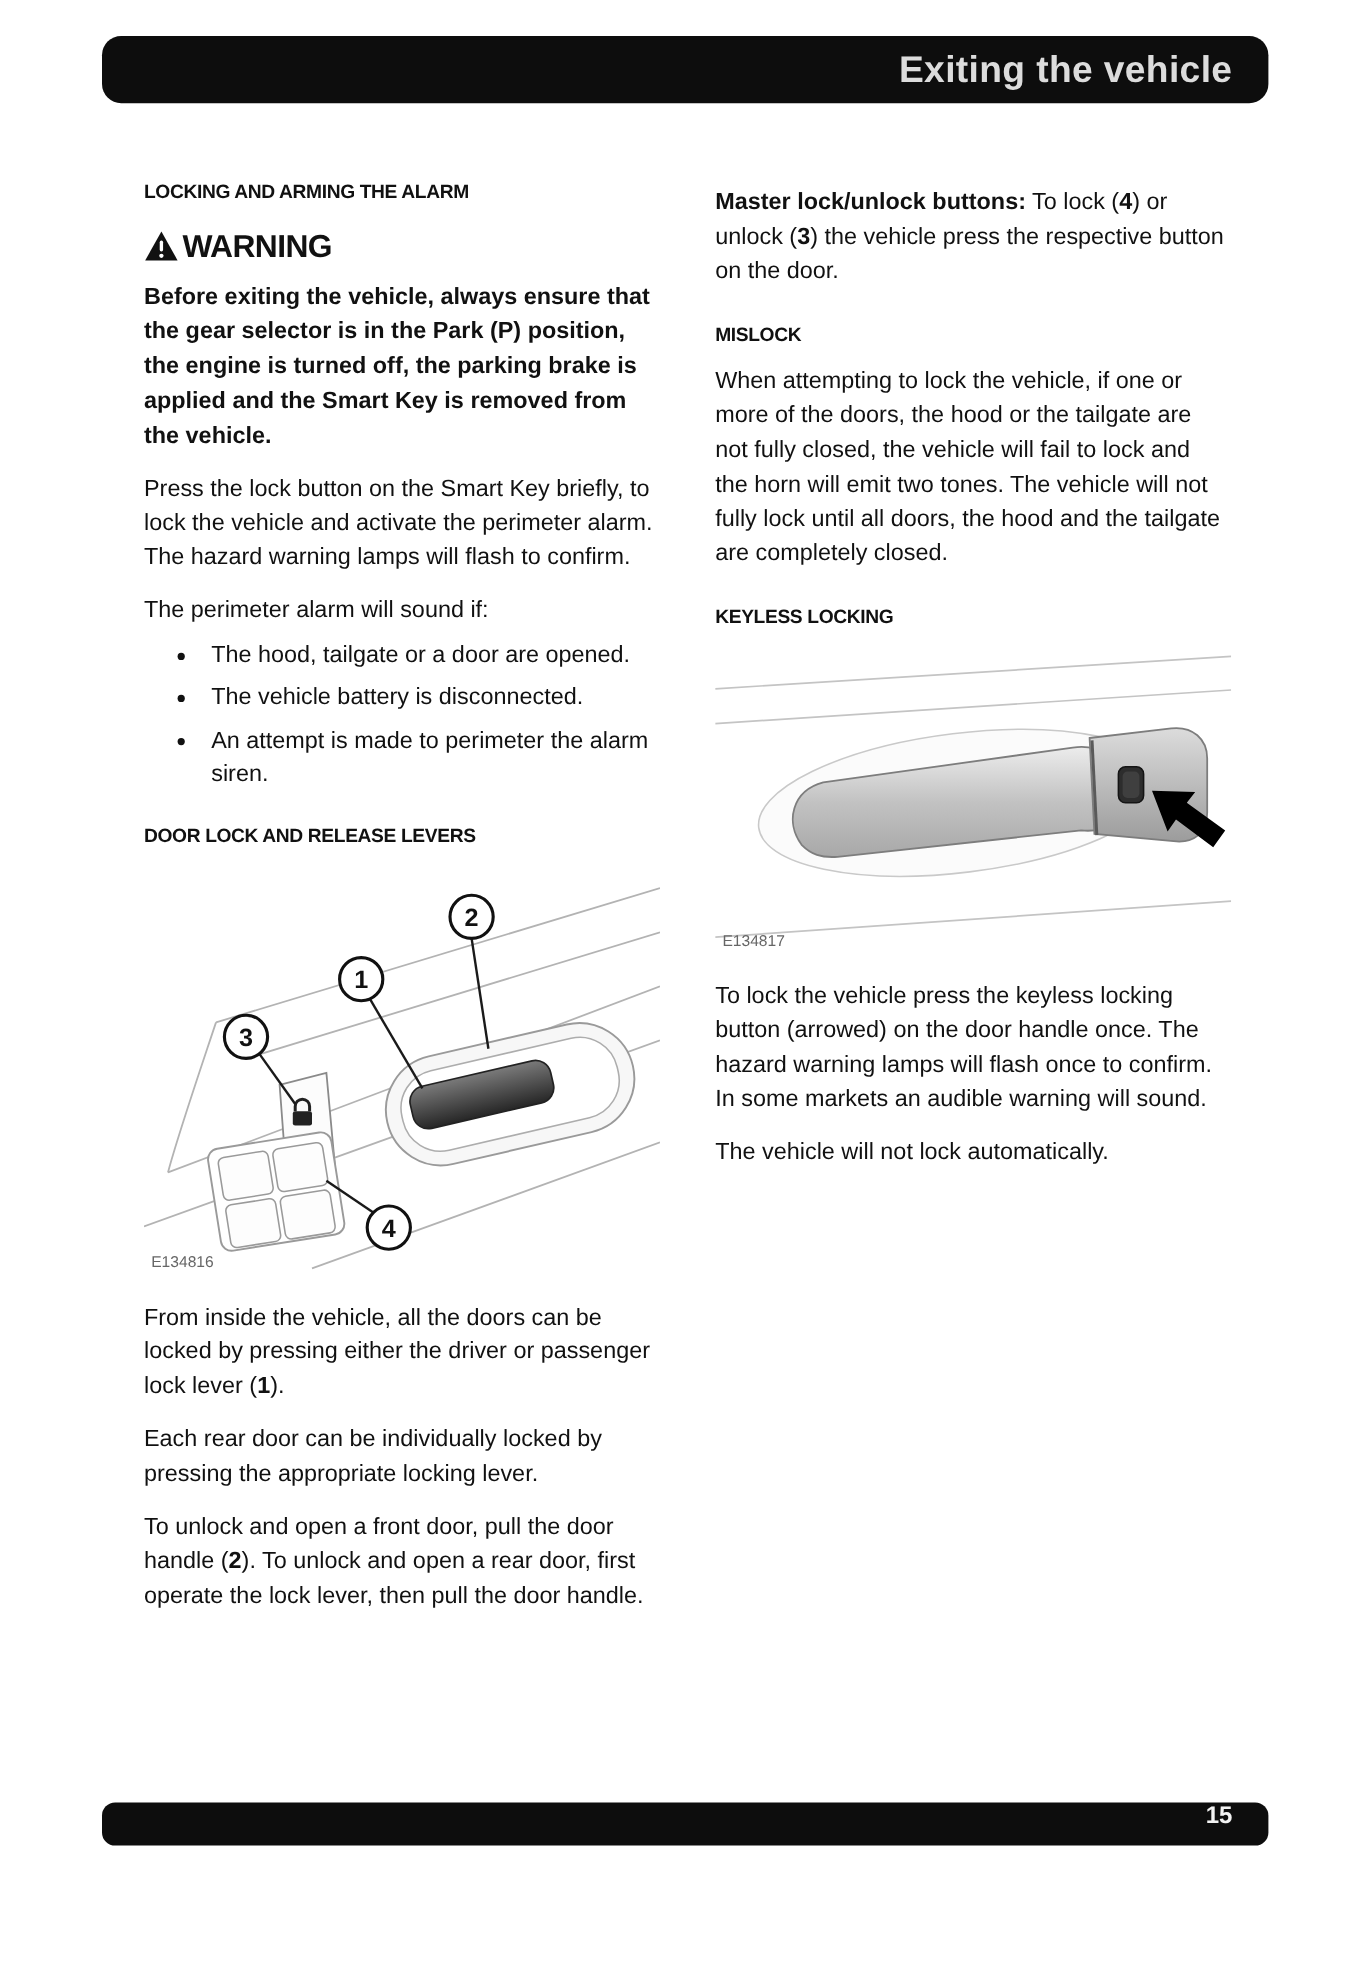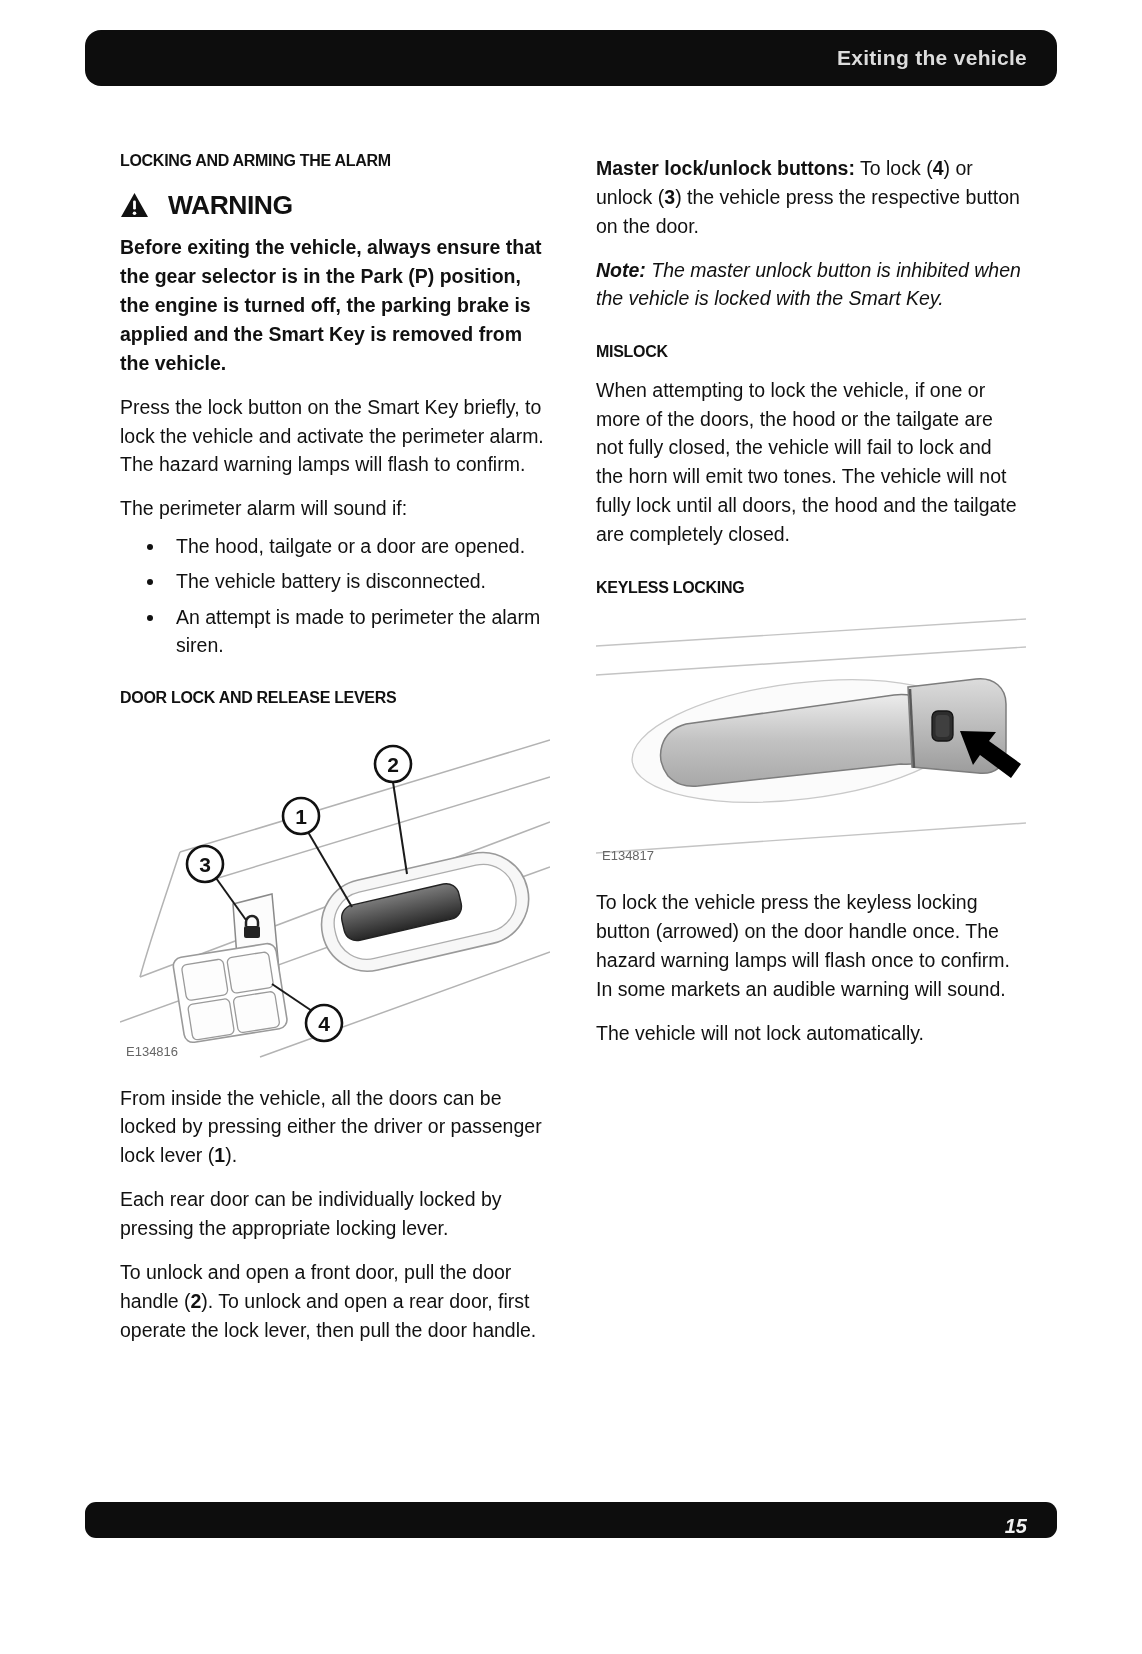--- a/index.html
+++ b/index.html
@@ -19,21 +19,21 @@
     height: 56px;
     background: var(--bar, #0d0d0d);
     border-radius: 16px;
     display: flex;
     align-items: center;
     justify-content: flex-end;
     padding-right: 30px;
   }
   .topbar-title {
     color: var(--bar_text, #dcdcdc);
-    font-size: 21px;
+    font-size: 31px;
     font-weight: bold;
     letter-spacing: 0.3px;
   }
   .content {
     position: absolute;
     top: 148px;
     left: 120px;
     right: 120px;
     display: flex;
     gap: 50px;
@@ -73,39 +73,38 @@
   .callout-num {
     font: bold 21px "Liberation Sans", sans-serif;
     fill: #111;
     text-anchor: middle;
   }
   .leader { stroke: #1a1a1a; stroke-width: 2px; }
   .artline { stroke: #b3b3b3; stroke-width: 1.5px; fill: none; }
   .warning-head {
     display: flex;
     align-items: center;
-    gap: 19px;
+    gap: 3px;
     margin: 20px 0 12px 0;
   }
   .warning-word {
     font-size: 26.5px;
     font-weight: bold;
     letter-spacing: -0.5px;
   }
   .bottombar {
     position: absolute;
     left: 85px; right: 85px; bottom: 116px;
     height: 36px;
     background: var(--bar, #0d0d0d);
     border-radius: 11px;
     display: flex;
-    align-items: flex-end;
+    align-items: flex-start;
     justify-content: flex-end;
     padding-right: 30px;
-    font-style: italic;
   }
   .page-num {
     color: #f2f2f2;
     font-size: 20px;
     font-weight: bold;
   }
 </style>
 </head>
 <body>
 
@@ -214,21 +213,20 @@
 
       <p><span>From inside the vehicle, all the doors can be locked by pressing either the driver or passenger lock lever (</span><span style="font-weight: bold;">1</span><span>).</span></p>
       <p>Each rear door can be individually locked by pressing the appropriate locking lever.</p>
       <p><span>To unlock and open a front door, pull the door handle (</span><span style="font-weight: bold;">2</span><span>). To unlock and open a rear door, first operate the lock lever, then pull the door handle.</span></p>
 
     </section>
 
     <section class="col">
 
       <p style="margin-top:6px;"><span style="font-weight: bold;">Master lock/unlock buttons:</span><span> To lock (</span><span style="font-weight: bold;">4</span><span>) or unlock (</span><span style="font-weight: bold;">3</span><span>) the vehicle press the respective button on the door.</span></p>
-      <p class="note"><span style="font-weight: bold; font-style: italic;">Note:</span><span style="font-style: italic;"> The master unlock button is inhibited when the vehicle is locked with the Smart Key.</span></p>
 
       <h2 class="h2">MISLOCK</h2>
       <p>When attempting to lock the vehicle, if one or more of the doors, the hood or the tailgate are not fully closed, the vehicle will fail to lock and the horn will emit two tones. The vehicle will not fully lock until all doors, the hood and the tailgate are completely closed.</p>
 
       <h2 class="h2">KEYLESS LOCKING</h2>
 
       <figure>
         <svg width="430" height="255" viewBox="0 0 430 255" aria-hidden="true">
           <defs>
             <linearGradient id="gripGrad" x1="0" y1="0" x2="0" y2="1">

